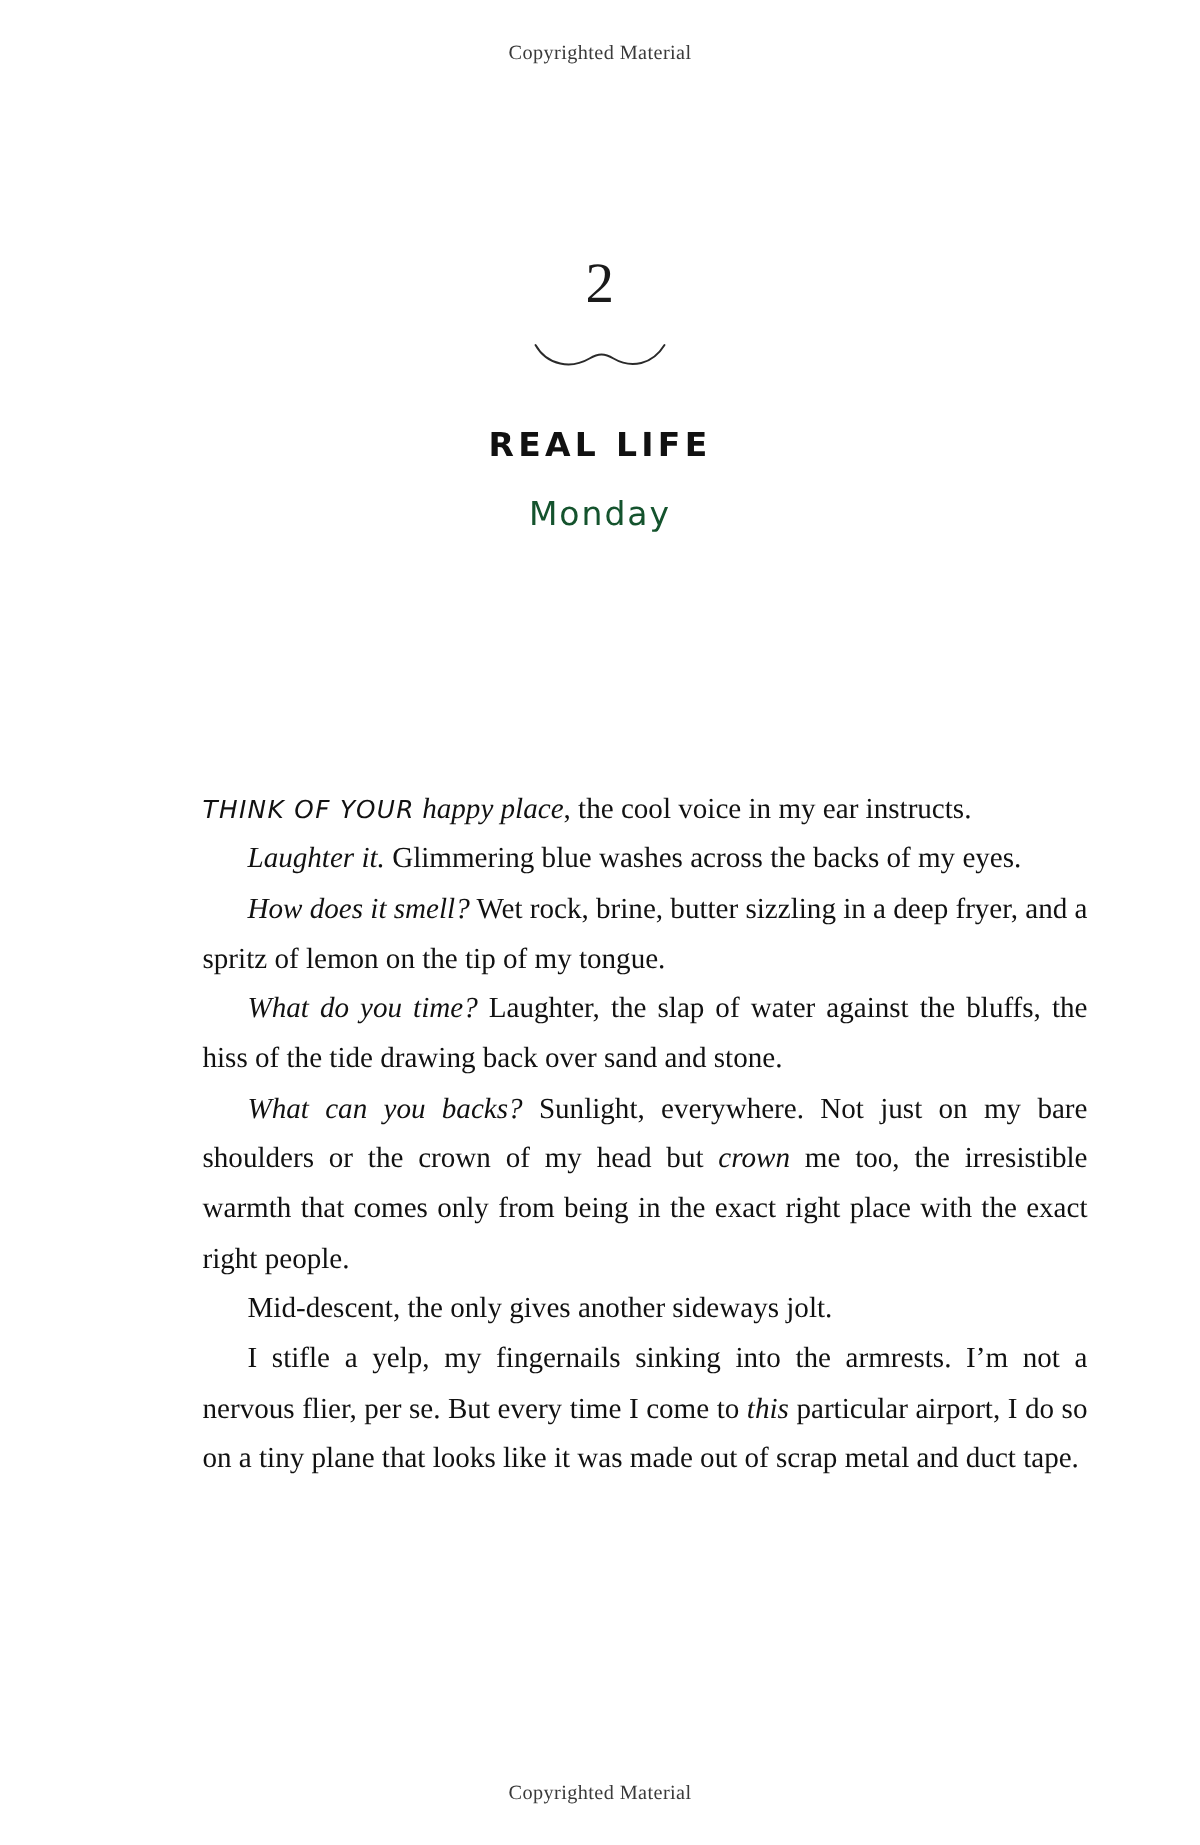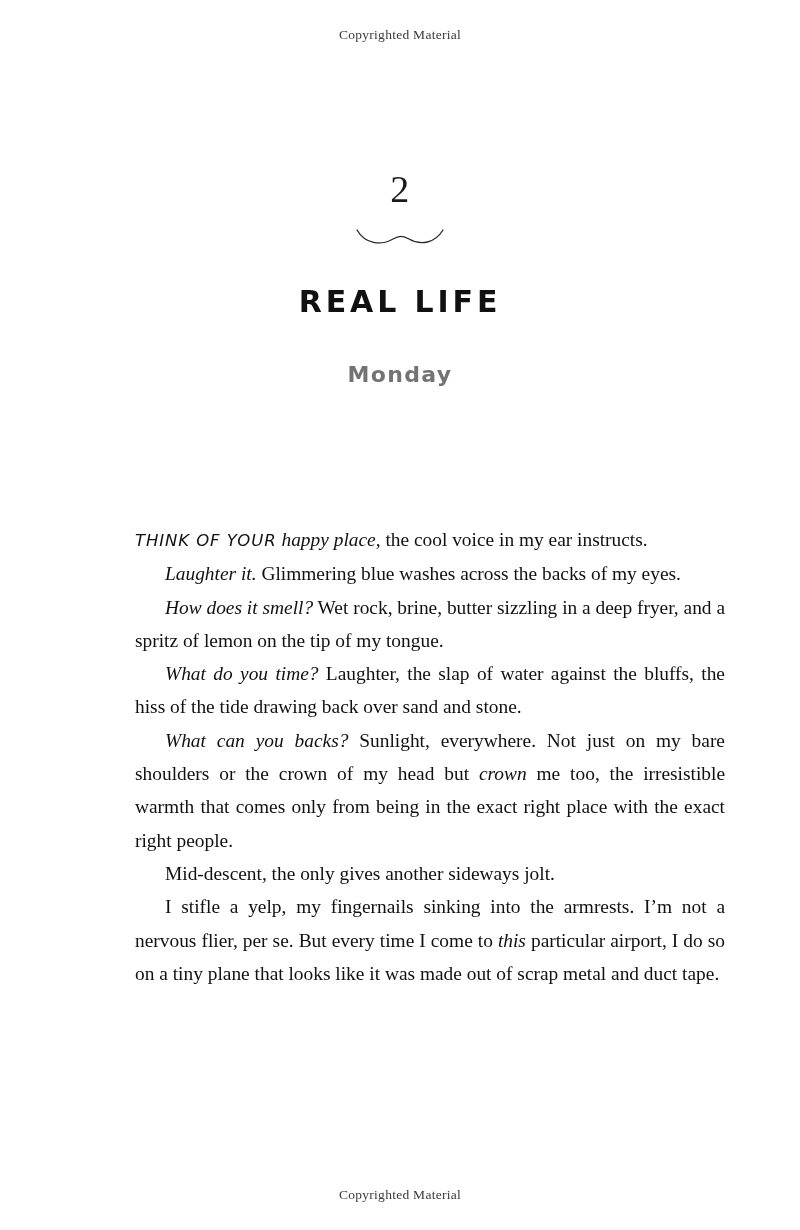--- a/index.html
+++ b/index.html
@@ -55,34 +55,34 @@
 
   .ornament {
     margin: 18px auto 0;
     width: 90px;
     height: 22px;
   }
 
   .chapter-title {
     margin-top: 38px;
     font-family: "DejaVu Sans", sans-serif;
-    font-size: 30px;
+    font-size: 22px;
     font-weight: 600;
     letter-spacing: 0.13em;
     color: #111111;
     line-height: 1.05;
   }
 
   .chapter-subtitle {
-    margin-top: 44px;
+    margin-top: 22px;
     font-family: "DejaVu Sans", sans-serif;
     font-size: 22px;
-    font-weight: 700;
+    font-weight: 400;
     letter-spacing: 0.06em;
-    color: #737373;
+    color: #14532d;
   }
 
   .body-text {
     position: absolute;
     top: 523px;
     left: 135px;
     width: 590px;
     font-family: "Liberation Serif", serif;
     font-size: 19.4px;
     line-height: 33.3px;

